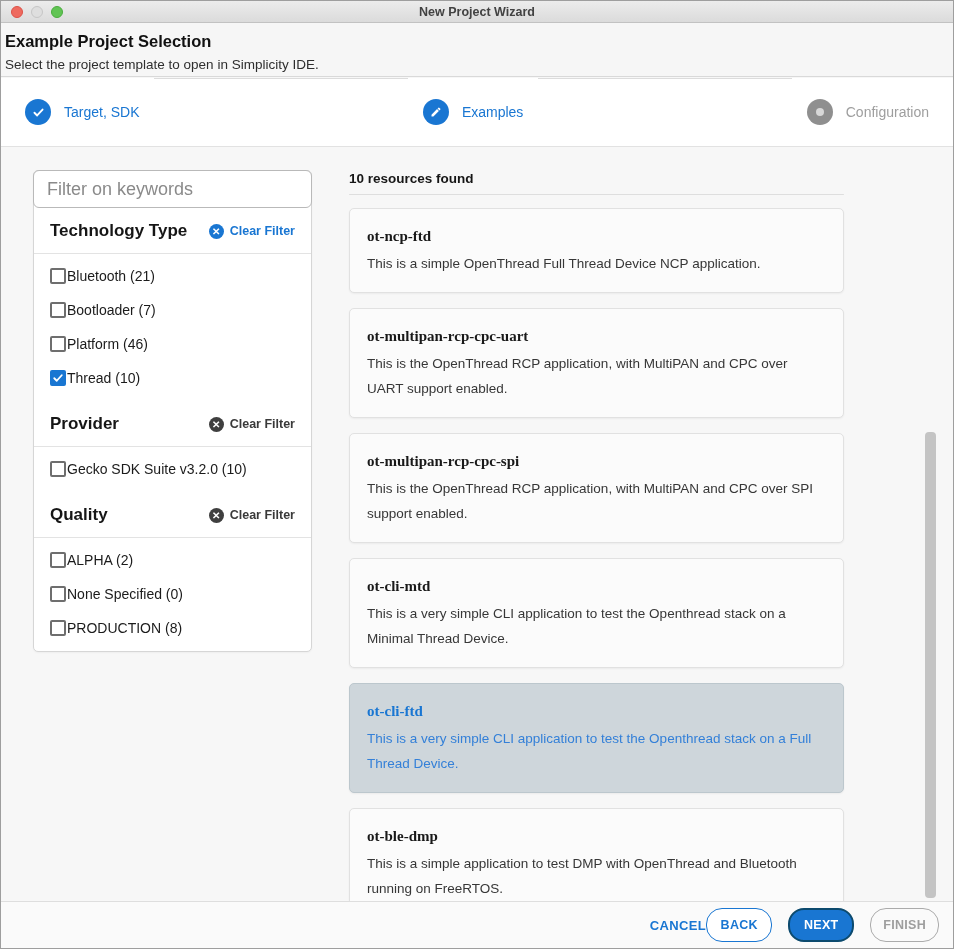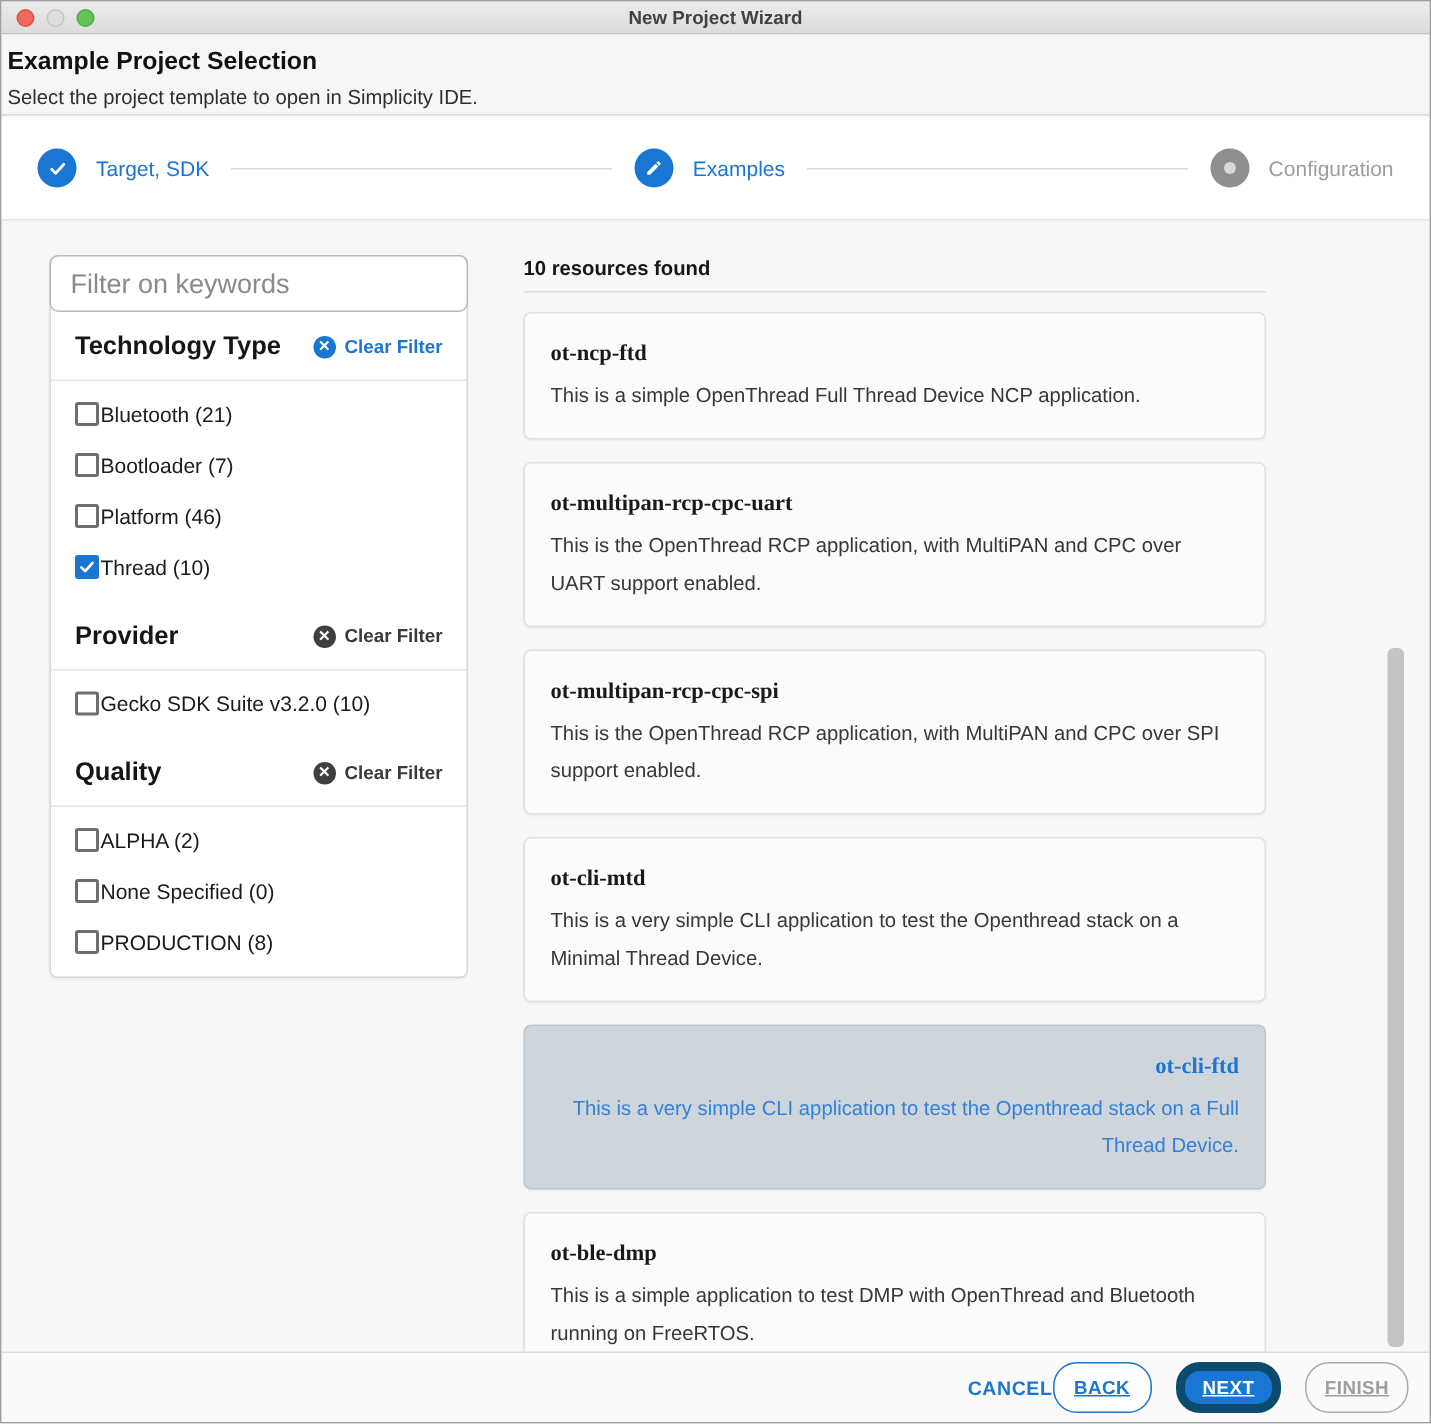--- a/index.html
+++ b/index.html
@@ -18,21 +18,21 @@
     text-align:center;font-size:12.5px;font-weight:700;color:#424242;}
 
   
   .header{position:absolute;top:22px;left:0;right:0;height:54px;background:#f6f6f6;
     border-bottom:1px solid #d9d9d9;padding:9px 4px 0;}
   .header-title{font-size:16.5px;font-weight:700;color:#111;margin:0 0 6px;}
   .header-sub{font-size:13.5px;color:#2e2e2e;}
 
   
   .stepper{position:absolute;top:77px;left:0;right:0;height:69px;background:#ffffff;
-    border-bottom:1px solid #e2e2e2;display:flex;align-items:center;padding:0 24px;}
+    border-bottom:1px solid #e2e2e2;display:flex;padding:0 24px;}
   .step{display:flex;align-items:center;gap:13px;flex:0 0 auto;}
   .step-circle{width:26px;height:26px;border-radius:50%;display:flex;align-items:center;justify-content:center;}
   .step-circle.done,.step-circle.current{background:#1976d2;}
   .step-circle.upcoming{background:#8f8f8f;}
   .step-dot{width:8px;height:8px;border-radius:50%;background:#d8d8d8;}
   .step-label{font-size:14px;color:#1976d2;}
   .step-label.upcoming{color:#9e9e9e;}
   .connector{flex:1 1 auto;height:1px;background:#dcdcdc;margin:0 15px;}
 
   
@@ -64,37 +64,37 @@
   .option-label{font-size:14px;color:#1b1b1b;}
 
   
   .results-count{position:absolute;left:348px;top:23px;font-size:13.5px;font-weight:700;color:#161616;}
   .results-divider{position:absolute;left:348px;top:46px;width:495px;height:1px;background:#dedede;border-radius:2px;}
   .cards{position:absolute;left:348px;top:60px;width:495px;}
   .card{background:#fbfbfb;border:1px solid #e1e1e1;border-radius:5px;margin-bottom:15px;
     padding:15px 17px 16px;box-shadow:0 1px 2px rgba(0,0,0,.05);cursor:pointer;}
   .card-title{font-size:15px;font-weight:700;color:#191919;margin:4px 0 6px;font-family:Liberation Serif, serif;}
   .card-desc{font-size:13.5px;color:#373737;line-height:25px;}
-  .card.selected{background:#ced6db;border-color:#bcc7cd;text-align:right;}
+  .card.selected{background:#ced6db;border-color:#bcc7cd;}
   .card.selected .card-title{color:#1976d2;}
   .card.selected .card-desc{color:#3480d8;}
 
   .scroll-thumb{position:absolute;right:17px;top:284px;width:11px;height:466px;background:#c4c4c4;border-radius:4px;}
 
   
   .footer{position:absolute;left:0;right:0;bottom:0;height:47px;background:#fafafa;
     border-top:1px solid #dedede;display:flex;align-items:center;justify-content:flex-end;
     padding:0 14px 0 32px;}
   .cancel-link{font-size:13px;font-weight:700;color:#1976d2;letter-spacing:.4px;cursor:pointer;}
   .footer-buttons{display:flex;gap:16px;}
   .btn{min-width:66px;height:34px;border-radius:16px;font-size:12.5px;font-weight:700;
     letter-spacing:.3px;display:flex;align-items:center;justify-content:center;padding:0 12px;
-    font-family:"Liberation Sans",sans-serif;cursor:pointer;text-decoration:underline;}
+    font-family:"Liberation Sans",sans-serif;cursor:pointer;}
   .btn.outline-blue{background:#fff;border:1px solid #1976d2;color:#1976d2;}
-  .btn.filled-blue{background:#1976d2;border:6px solid #0c4a6e;color:#fff;}
+  .btn.filled-blue{background:#1976d2;border:2px solid #0c4a6e;color:#fff;}
   .btn.disabled{background:transparent;border:1px solid #ababab;color:#9e9e9e;cursor:default;}
 </style>
 </head>
 <body>
 
 <div class="window">
 
   <div class="titlebar">
     <div class="lights">
       <div class="light red"></div>

